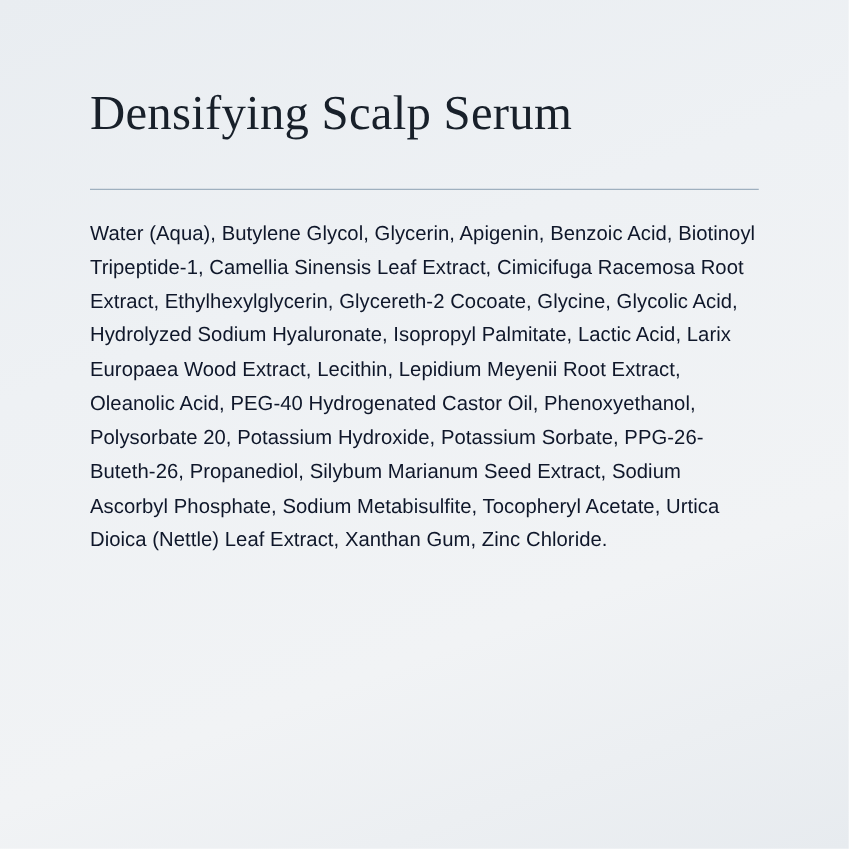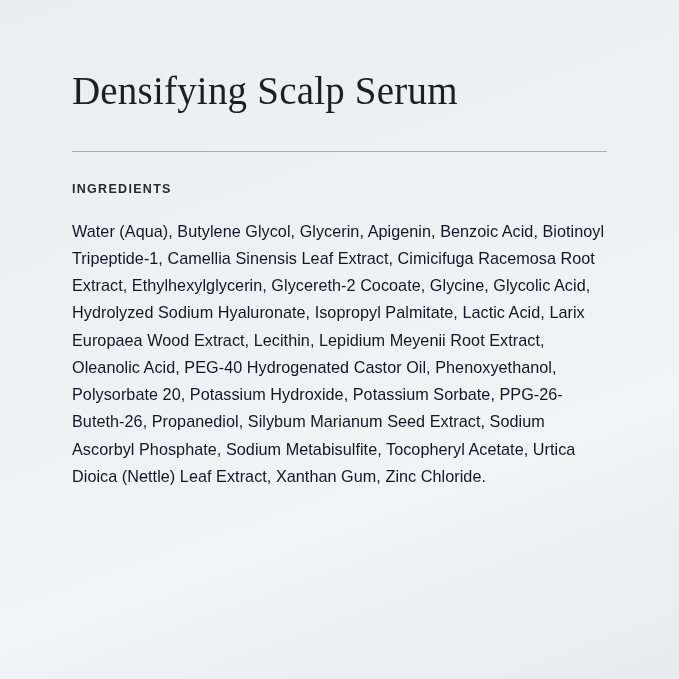--- a/index.html
+++ b/index.html
@@ -54,15 +54,14 @@
     max-width: 540px;
     text-align: left;
   }
 </style>
 </head>
 <body>
 
 <div class="page">
   <h1 class="title">Densifying Scalp Serum</h1>
   <div class="divider"></div>
-  <div class="section-label">INGREDIENTS</div>
   <p class="ingredients">Water (Aqua), Butylene Glycol, Glycerin, Apigenin, Benzoic Acid, Biotinoyl Tripeptide-1, Camellia Sinensis Leaf Extract, Cimicifuga Racemosa Root Extract, Ethylhexylglycerin, Glycereth-2 Cocoate, Glycine, Glycolic Acid, Hydrolyzed Sodium Hyaluronate, Isopropyl Palmitate, Lactic Acid, Larix Europaea Wood Extract, Lecithin, Lepidium Meyenii Root Extract, Oleanolic Acid, PEG-40 Hydrogenated Castor Oil, Phenoxyethanol, Polysorbate 20, Potassium Hydroxide, Potassium Sorbate, PPG-26-Buteth-26, Propanediol, Silybum Marianum Seed Extract, Sodium Ascorbyl Phosphate, Sodium Metabisulfite, Tocopheryl Acetate, Urtica Dioica (Nettle) Leaf Extract, Xanthan Gum, Zinc Chloride.</p>
 </div>
 
 </body></html>

